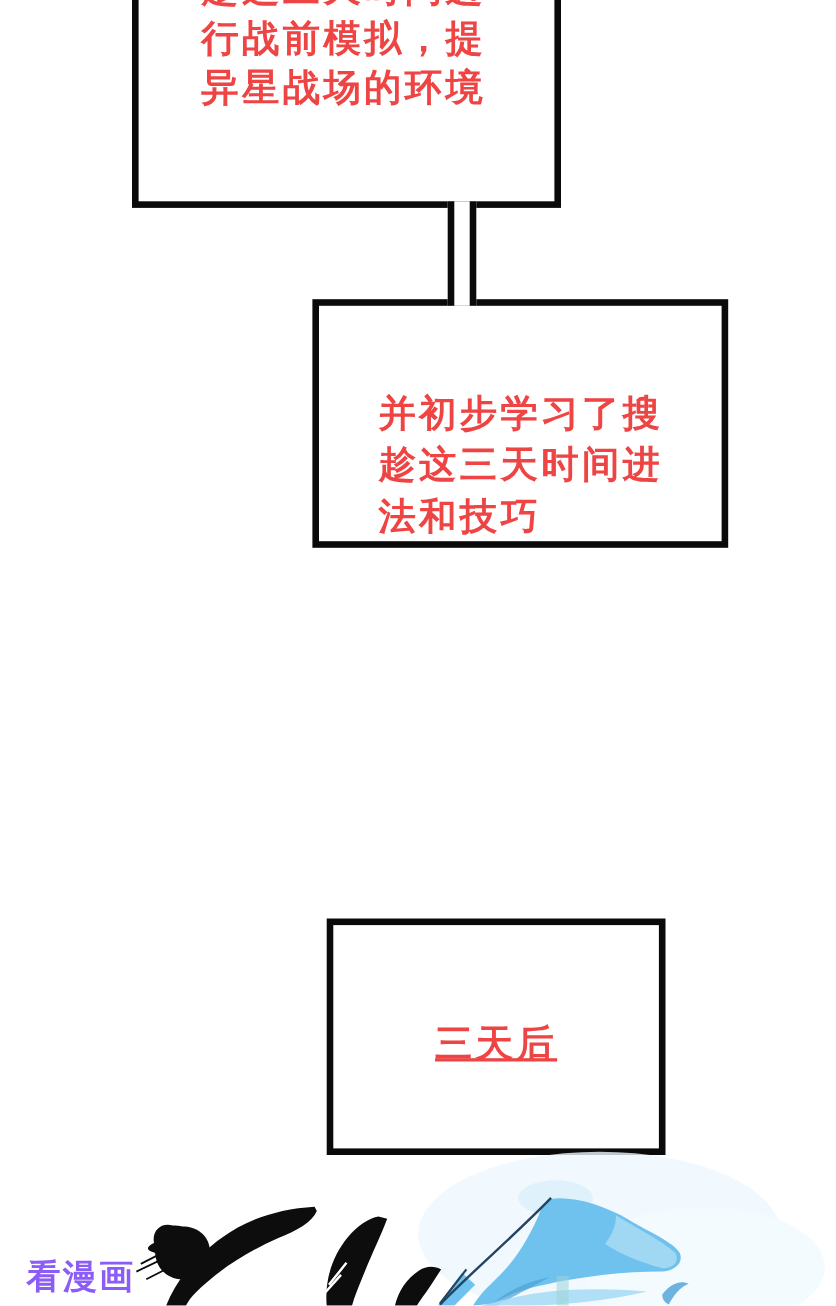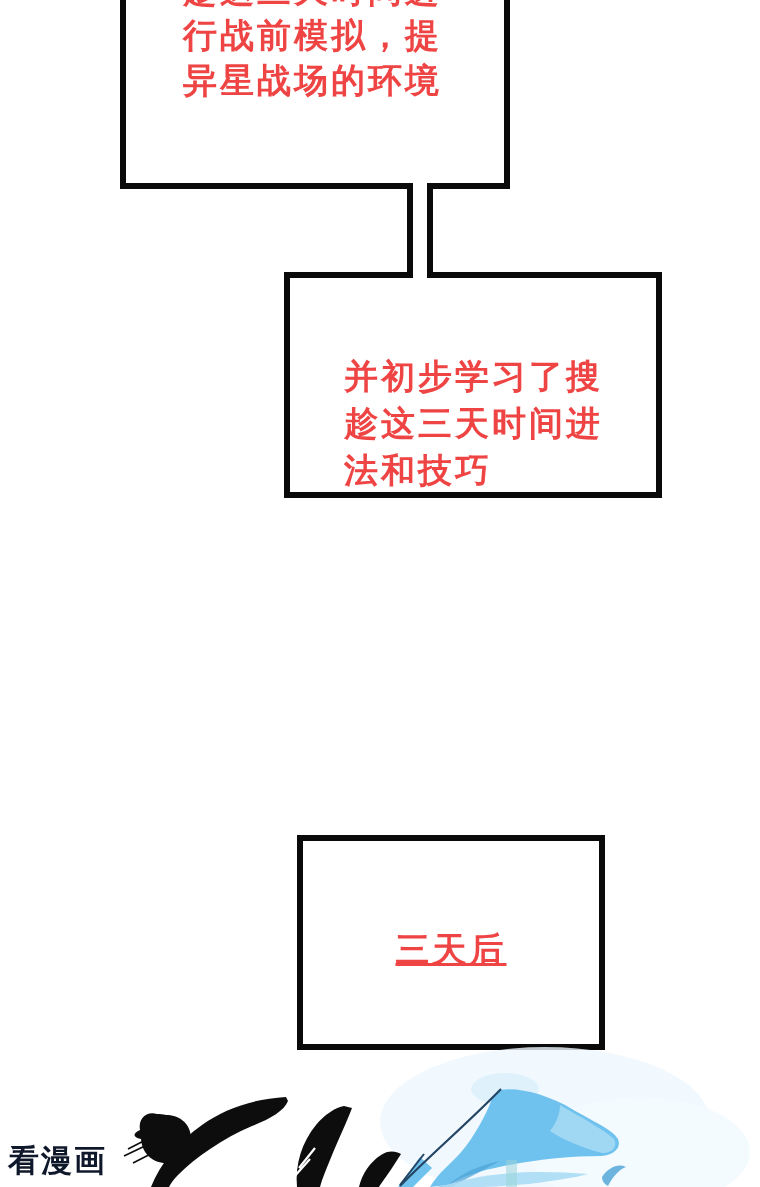--- a/index.html
+++ b/index.html
@@ -43,25 +43,25 @@
     line-height: 45px;
     white-space: nowrap;
   }
   #box1 .text-block { position: absolute; left: 57px; top: 32px; }
   #box2 .text-block { position: absolute; left: 54px; top: 75px; }
   #box2 .cn-text { line-height: 47px; }
   #box3 .cn-text { line-height: 40px; margin-top: 12px; text-decoration: underline; }
 
   .watermark {
     position: absolute;
-    left: 8px; top: 1140px;
+    left: 24px; top: 1140px;
     font-size: 31px;
     font-weight: 700;
     letter-spacing: 2px;
-    color: #0f172a;
+    color: #8b5cf6;
     z-index: 4;
     user-select: none;
   }
 
   .artwork {
     position: absolute;
     left: 0; top: 1027px;
     width: 760px; height: 160px;
     z-index: 5;
   }

